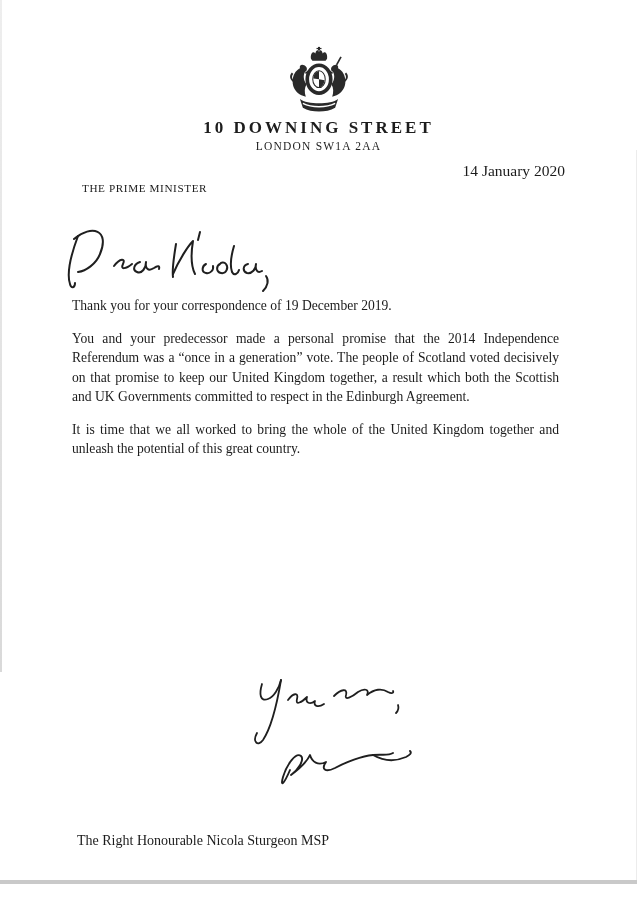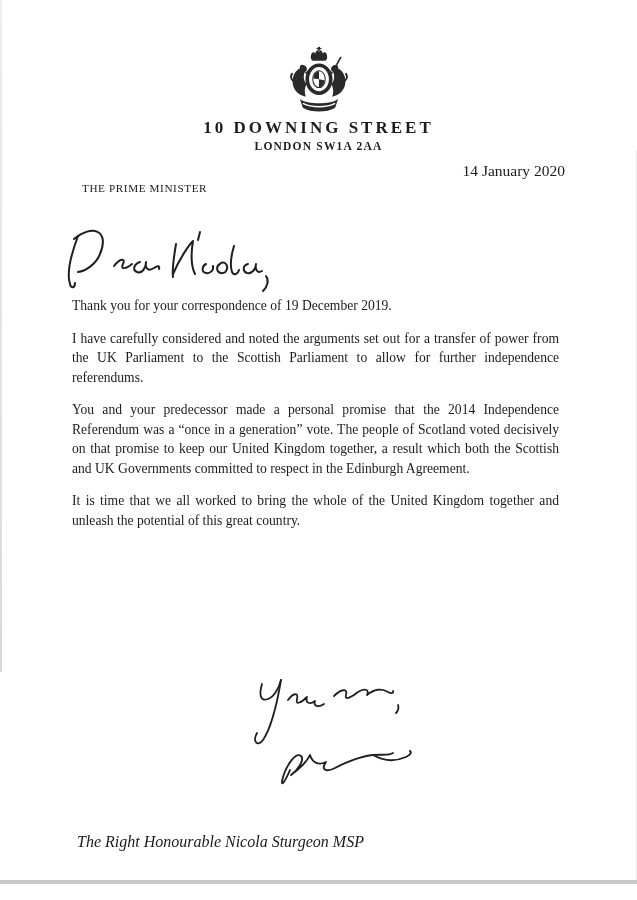--- a/index.html
+++ b/index.html
@@ -31,21 +31,21 @@
   .letterhead {
     position: absolute; top: 46px; left: 0; right: 0;
     text-align: center;
   }
   .crest { display: block; margin: 0 auto 2px auto; }
   .street {
     font-size: 17px; font-weight: 700; letter-spacing: 3px;
     color: #1d1d1d; margin-top: 1px;
   }
   .postcode {
-    font-size: 11.5px; font-weight: 700; letter-spacing: 1.2px;
+    font-size: 11.5px; font-weight: 400; letter-spacing: 1.2px;
     color: #1d1d1d; margin-top: 2px;
   }
   .date {
     position: absolute; top: 162px; right: 72px;
     font-size: 15.5px;
   }
   .pm-title {
     position: absolute; top: 182px; left: 82px;
     font-size: 11.2px; letter-spacing: 0.6px;
   }
@@ -58,22 +58,21 @@
   .letter-body p {
     margin: 0 0 13px 0;
     font-size: 13.6px; line-height: 19.5px;
     text-align: justify;
   }
   .signature-hw {
     position: absolute; top: 670px; left: 246px;
   }
   .recipient {
     position: absolute; top: 833px; left: 77px;
-    font-size: 16px;
-    font-style: italic;
+    font-size: 14px;
   }
   .hw-stroke {
     fill: none; stroke: #1f1f1f; stroke-linecap: round; stroke-linejoin: round;
   }
 </style>
 </head>
 <body>
 
 <div class="page">
 
@@ -134,21 +133,20 @@
       <path d="M162,42 C158,44 158,50 163,51 C168,52 171,46 168,42 C166,39.5 163,40.5 162,42"></path>
       <path d="M176,24 C173,34 172,44 174,50 C176,54 180,52 181,48"></path>
       <path d="M190,42 C185,43 184,49 189,51 C194,52 198,47 198,42 C197,47 199,52 204,49"></path>
 
       <path d="M208,54 C211,58 210,64 205,69"></path>
     </g>
   </svg>
 
   <main class="letter-body">
     <p>Thank you for your correspondence of 19 December 2019.</p>
-    <p>I have carefully considered and noted the arguments set out for a transfer of power from the UK Parliament to the Scottish Parliament to allow for further independence referendums.</p>
     <p>You and your predecessor made a personal promise that the 2014 Independence Referendum was a “once in a generation” vote. The people of Scotland voted decisively on that promise to keep our United Kingdom together, a result which both the Scottish and UK Governments committed to respect in the Edinburgh Agreement.</p>
     <p>It is time that we all worked to bring the whole of the United Kingdom together and unleash the potential of this great country.</p>
   </main>
 
   <svg class="signature-hw" width="170" height="128" viewBox="0 0 170 128" role="img">
     <g class="hw-stroke" stroke-width="1.8" aria-label="Yours ever,">
 
       <path d="M16,14 C13,24 14,32 22,29 C28,27 33,18 35,10"></path>
       <path d="M35,10 C31,34 25,58 17,70 C12,77 6,72 11,63"></path>
 

